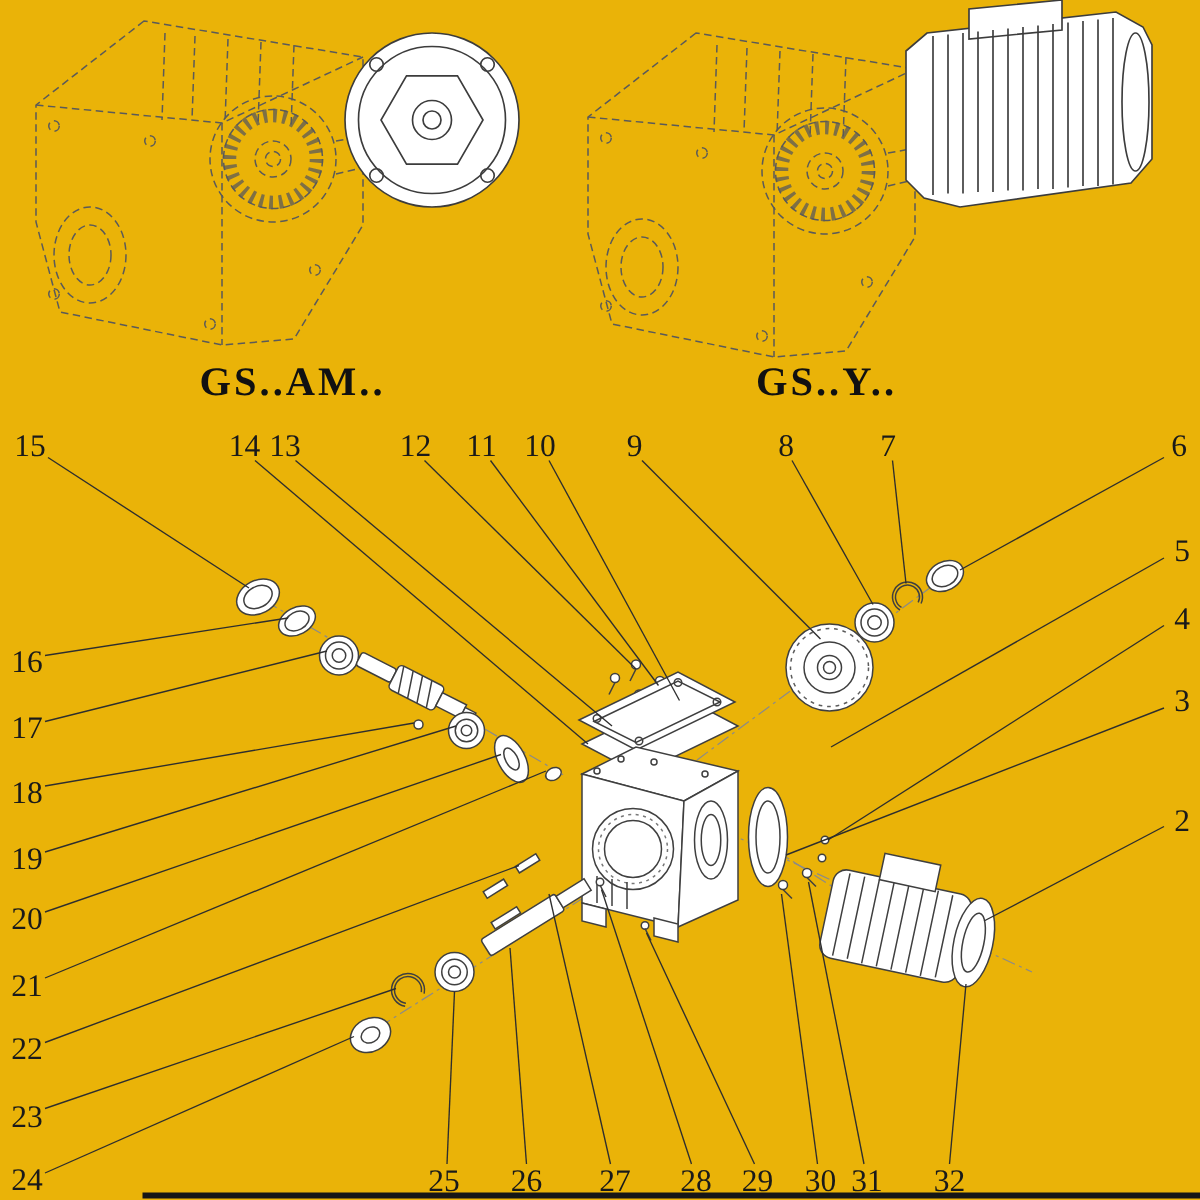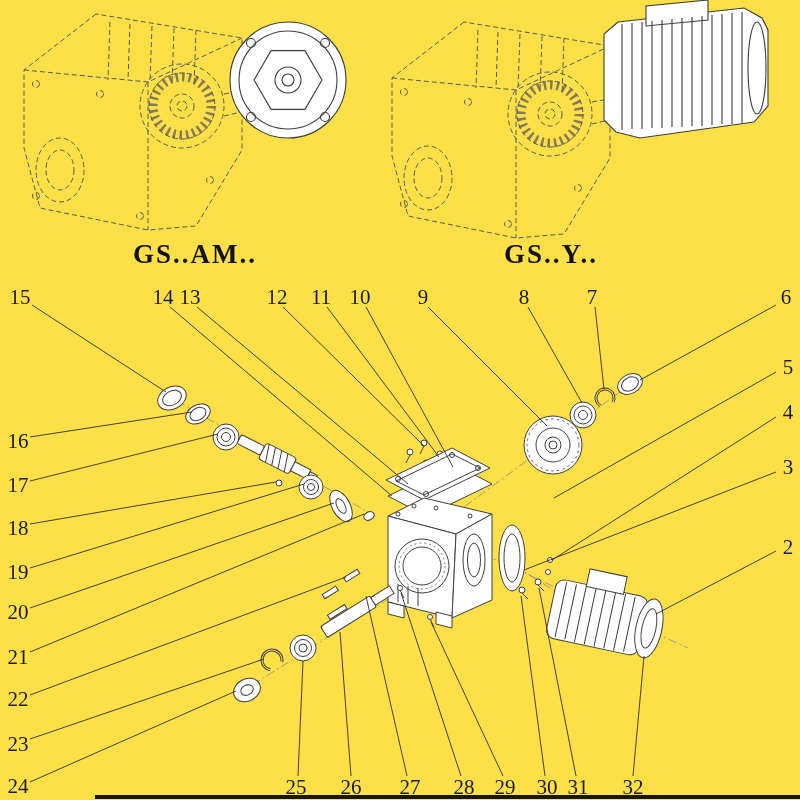--- a/index.html
+++ b/index.html
@@ -1,16 +1,16 @@
 <!DOCTYPE html>
 <html><head>
 <meta charset="utf-8">
 <style>
   html,body{margin:0;padding:0;background:#ffffff;}
-  .stage{position:relative;width:800px;height:800px;background:#fde047;overflow:hidden;
+  .stage{position:relative;width:800px;height:800px;background:#eab308;overflow:hidden;
          font-family:"Liberation Serif",serif;}
   svg{position:absolute;left:0;top:0;}
   .dashed-art{stroke:#5a5a5a;fill:none;stroke-width:1;stroke-dasharray:5 3;}
   .solid-art{stroke:#3c3c3c;fill:none;stroke-width:1.1;}
   .part{stroke:#3f3f3f;stroke-width:1;fill:#ffffff;}
   .part-line{stroke:#3f3f3f;stroke-width:1;fill:none;}
   .axis{stroke:#8a8a8a;stroke-width:0.8;fill:none;stroke-dasharray:9 3 2 3;}
   #callouts line{stroke:#2e2e2e;stroke-width:0.9;}
   #callouts text{font-family:"Liberation Serif",serif;font-size:21px;fill:#1a1a1a;
                  text-anchor:middle;dominant-baseline:central;}

